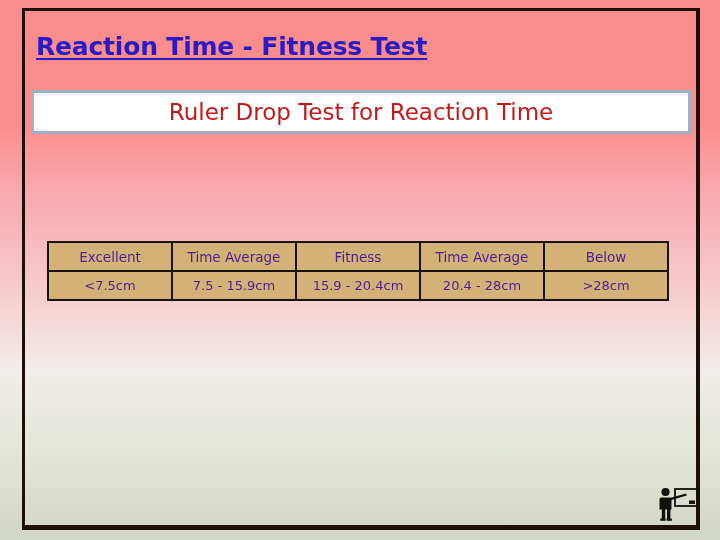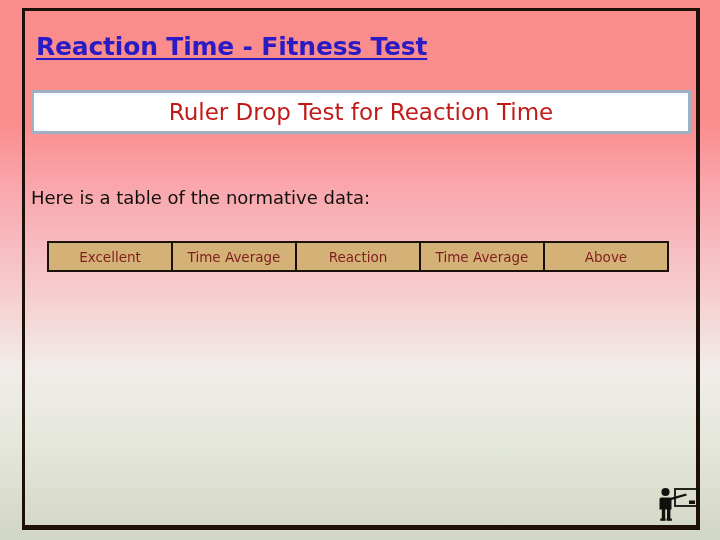--- a/index.html
+++ b/index.html
@@ -97,21 +97,21 @@
     border-collapse: collapse;
     table-layout: fixed;
   }
   #norm-table td {
     border: 2px solid #1A1208;
     background: #D4B277;
     height: 27px;
     text-align: center;
     vertical-align: middle;
     font-size: 13px;
-    color: #7f1d1d;
+    color: #4c1d95;
     padding: 0 2px;
     white-space: nowrap;
   }
   #norm-table tr.header-row td {
     font-size: 13.5px;
   }
 
   
   #presenter-icon {
     position: absolute;
@@ -127,30 +127,36 @@
 <div id="slide">
 
   <div id="page-frame"></div>
 
   <div id="title">Reaction Time - Fitness Test</div>
 
   <div id="subtitle-box">
     <span id="subtitle-text">Ruler Drop Test for Reaction Time</span>
   </div>
 
-  <div id="body-line">Here is a table of the normative data:</div>
 
   <table id="norm-table">
     <tbody>
       <tr class="header-row">
         <td>Excellent</td>
         <td>Time Average</td>
-        <td>Reaction</td>
+        <td>Fitness</td>
         <td>Time Average</td>
-        <td>Above</td>
+        <td>Below</td>
+      </tr>
+      <tr class="value-row">
+        <td>&lt;7.5cm</td>
+        <td>7.5 - 15.9cm</td>
+        <td>15.9 - 20.4cm</td>
+        <td>20.4 - 28cm</td>
+        <td>&gt;28cm</td>
       </tr>
     </tbody>
   </table>
 
   <svg id="presenter-icon" viewBox="0 0 44 40">
 
     <rect x="20" y="5" width="23" height="17" fill="none" stroke="#12100C" stroke-width="1.8"></rect>
     <rect x="34" y="16.5" width="6" height="3.5" fill="#12100C"></rect>
 
     <circle cx="10.5" cy="8" r="4.1" fill="#12100C"></circle>

